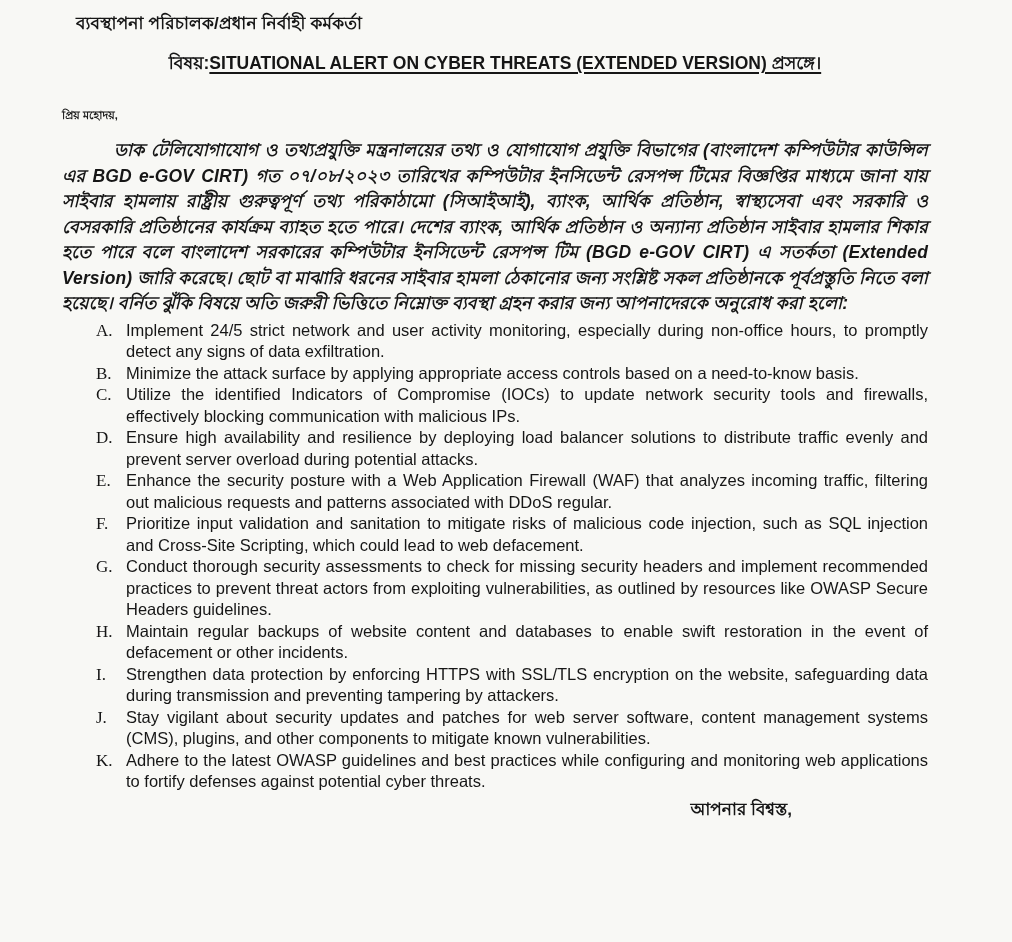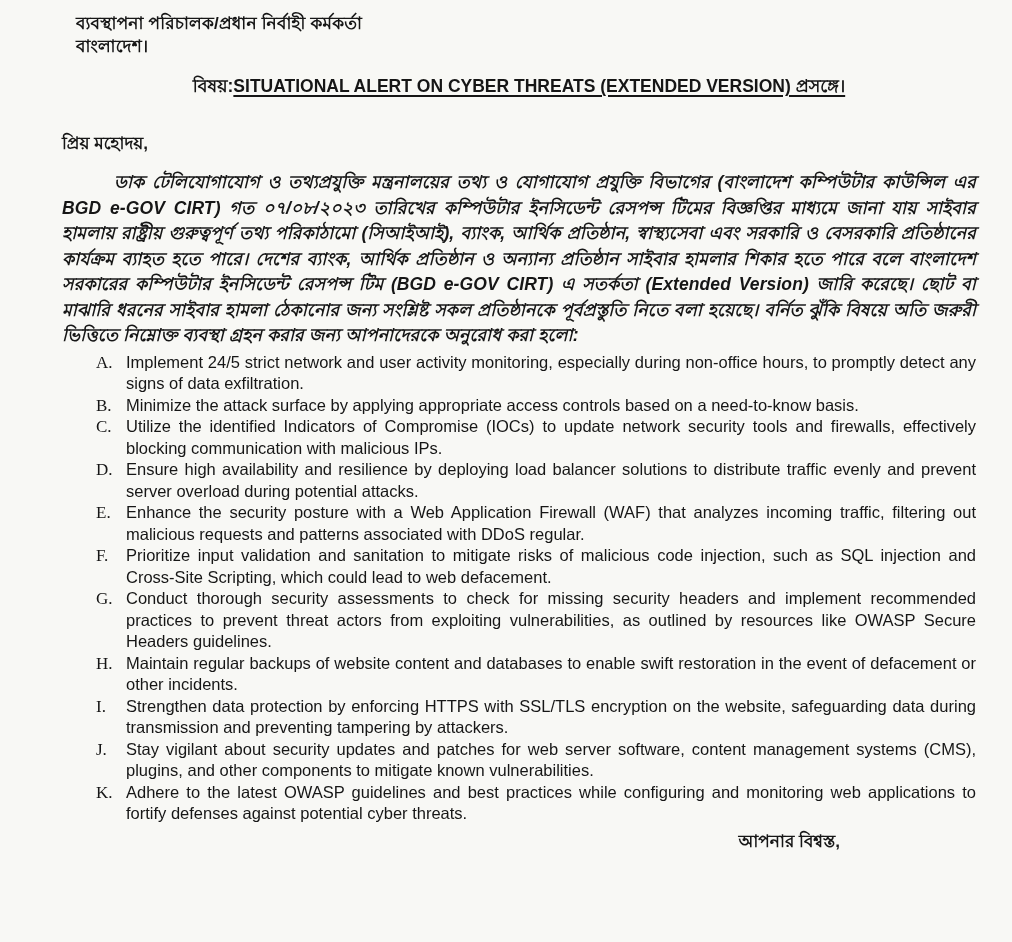--- a/index.html
+++ b/index.html
@@ -9,21 +9,21 @@
   }
   .page {
     position: relative;
     width: 1012px;
     height: 942px;
     margin: 0 auto;
     background: #f8f8f5;
     color: #161616;
     font-family: "Liberation Sans", sans-serif;
     box-sizing: border-box;
-    padding: 12px 36px 0 62px;
+    padding: 12px 84px 0 62px;
     overflow: hidden;
   }
   .recipient {
     margin-left: 14px;
     font-size: 17px;
     line-height: 23px;
     font-weight: bold;
     letter-spacing: 0.2px;
   }
   .subject {
@@ -34,21 +34,21 @@
     white-space: nowrap;
   }
   .subject .u {
     text-decoration: underline;
     text-decoration-thickness: 2px;
     text-underline-offset: 3px;
     margin-left: 0;
   }
   .salutation {
     margin-top: 28px;
-    font-size: 17px;
+    font-size: 11px;
     font-weight: bold;
   }
   .body-para {
     margin: 12px 0 0 0;
     font-size: 17.5px;
     line-height: 25.5px;
     text-align: justify;
     text-indent: 52px;
     font-weight: bold;
     letter-spacing: 0.1px;
@@ -81,21 +81,20 @@
     font-weight: bold;
   }
 </style>
 </head>
 <body>
 
 <div class="page">
 
   <div class="recipient">
     <div>ব্যবস্থাপনা পরিচালক/প্রধান নির্বাহী কর্মকর্তা</div>
-    <div>বাংলাদেশ।</div>
   </div>
 
   <div class="subject">
     <span>বিষয়:</span><span class="u">SITUATIONAL ALERT ON CYBER THREATS (EXTENDED VERSION) প্রসঙ্গে।</span>
   </div>
 
   <div class="salutation">প্রিয় মহোদয়,</div>
 
   <p class="body-para">ডাক টেলিযোগাযোগ ও তথ্যপ্রযুক্তি মন্ত্রনালয়ের তথ্য ও যোগাযোগ প্রযুক্তি বিভাগের (বাংলাদেশ কম্পিউটার কাউন্সিল এর BGD e-GOV CIRT) গত ০৭/০৮/২০২৩ তারিখের কম্পিউটার ইনসিডেন্ট রেসপন্স টিমের বিজ্ঞপ্তির মাধ্যমে জানা যায় সাইবার হামলায় রাষ্ট্রীয় গুরুত্বপূর্ণ তথ্য পরিকাঠামো (সিআইআই), ব্যাংক, আর্থিক প্রতিষ্ঠান, স্বাস্থ্যসেবা এবং সরকারি ও বেসরকারি প্রতিষ্ঠানের কার্যক্রম ব্যাহত হতে পারে। দেশের ব্যাংক, আর্থিক প্রতিষ্ঠান ও অন্যান্য প্রতিষ্ঠান সাইবার হামলার শিকার হতে পারে বলে বাংলাদেশ সরকারের কম্পিউটার ইনসিডেন্ট রেসপন্স টিম (BGD e-GOV CIRT) এ সতর্কতা (Extended Version) জারি করেছে। ছোট বা মাঝারি ধরনের সাইবার হামলা ঠেকানোর জন্য সংশ্লিষ্ট সকল প্রতিষ্ঠানকে পূর্বপ্রস্তুতি নিতে বলা হয়েছে। বর্নিত ঝুঁকি বিষয়ে অতি জরুরী ভিত্তিতে নিম্নোক্ত ব্যবস্থা গ্রহন করার জন্য আপনাদেরকে অনুরোধ করা হলো:</p>
 

